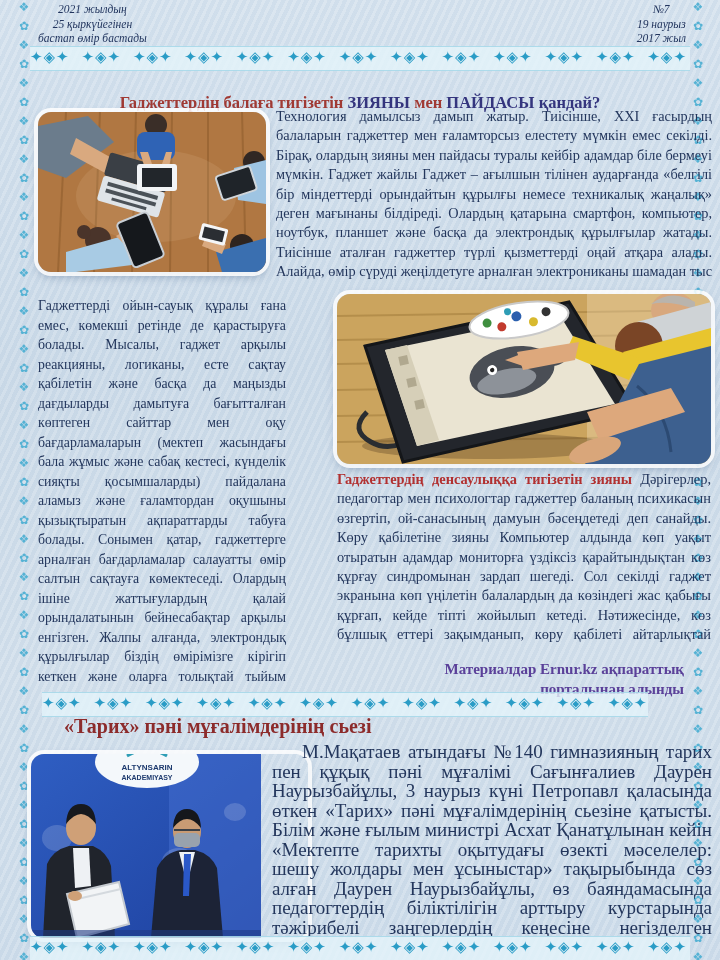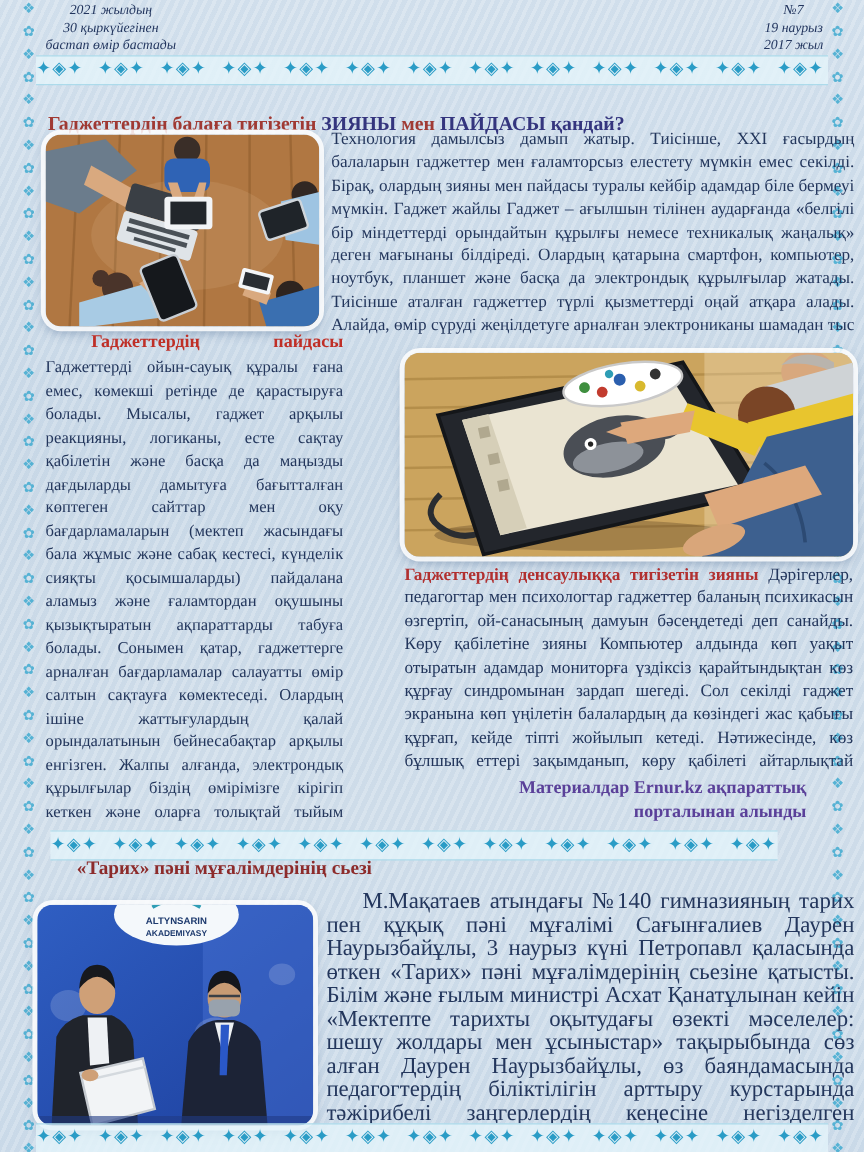--- a/index.html
+++ b/index.html
@@ -29,57 +29,57 @@
     line-height:21px;letter-spacing:1px;word-spacing:6px;text-align:center;z-index:2;
   }
   .band-top{top:46px;left:30px;width:660px;}
   .band-mid{top:692px;left:42px;width:606px;}
   .band-bottom{top:936px;left:30px;width:660px;}
   
   .masthead{position:absolute;top:3px;left:38px;right:34px;height:42px;display:flex;align-items:center;justify-content:space-between;z-index:2;}
   .mast-side{font-style:italic;font-size:11.5px;line-height:1.3;color:#22355e;text-align:center;white-space:nowrap;}
   .mast-title{margin:0;font-size:32px;font-weight:bold;letter-spacing:.34em;color:#1a6e8e;white-space:nowrap;}
   
-  .a1-title{position:absolute;top:79px;left:40px;right:40px;font-size:16.5px;font-weight:bold;z-index:2;}
+  .a1-title{position:absolute;top:79px;left:40px;right:40px;text-align:center;font-size:16.5px;font-weight:bold;z-index:2;}
   .t-red{color:#a03a34;}
   .t-navy{color:#34357e;}
   .photo{position:absolute;margin:0;border-radius:13px;overflow:hidden;z-index:2;
     box-shadow:0 0 0 4px rgba(255,255,255,.85),0 4px 10px rgba(70,100,140,.5);}
   .photo svg{display:block;}
   .photo1{top:112px;left:38px;width:228px;height:160px;}
   .photo2{top:294px;left:337px;width:374px;height:170px;}
-  .photo3{top:754px;left:31px;width:230px;height:184px;}
+  .photo3{top:754px;left:31px;width:277px;height:184px;}
   .intro{position:absolute;top:107px;left:276px;width:436px;height:178px;overflow:hidden;margin:0;
     font-size:14.3px;line-height:19.4px;text-align:justify;text-align-last:justify;z-index:2;}
   .benefits-heading{position:absolute;top:277px;left:38px;width:248px;display:flex;justify-content:space-between;
     font-weight:bold;font-size:15px;color:#bf2f27;padding-left:38px;box-sizing:border-box;z-index:2;}
   .benefits{position:absolute;top:296px;left:38px;width:248px;height:390px;overflow:hidden;margin:0;
     font-size:13.8px;line-height:19.5px;text-align:justify;text-align-last:justify;z-index:2;}
   .harm{position:absolute;top:470px;left:337px;width:374px;height:176px;overflow:hidden;margin:0;
     font-size:14.4px;line-height:19.4px;text-align:justify;text-align-last:justify;z-index:2;}
   .harm-head{font-weight:bold;color:#b13030;}
-  .credit{position:absolute;top:647px;left:400px;width:272px;margin:0;text-align:right;
+  .credit{position:absolute;top:647px;left:400px;width:272px;margin:12px;text-align:right;
     font-weight:bold;font-size:15px;line-height:20px;color:#5a4099;z-index:2;}
   
-  .a2-heading{position:absolute;top:715px;left:64px;margin:0;font-size:16px;font-weight:bold;color:#8c2b2b;z-index:2;}
+  .a2-heading{position:absolute;top:715px;left:64px;margin:0;font-size:20px;font-weight:bold;color:#8c2b2b;z-index:2;}
   .a2-body{position:absolute;top:742px;left:272px;width:440px;height:194px;overflow:hidden;margin:0;
     font-size:19px;line-height:19.5px;text-align:justify;text-indent:30px;z-index:2;}
 </style>
 </head>
 <body>
 
 <div class="page">
 
   <div class="side-strip left">❖✿❖✿❖✿❖✿❖✿❖✿❖✿❖✿❖✿❖✿❖✿❖✿❖✿❖✿❖✿❖✿❖✿❖✿❖✿❖✿❖✿❖✿❖✿❖✿❖✿❖</div>
   <div class="side-strip right">❖✿❖✿❖✿❖✿❖✿❖✿❖✿❖✿❖✿❖✿❖✿❖✿❖✿❖✿❖✿❖✿❖✿❖✿❖✿❖✿❖✿❖✿❖✿❖✿❖✿❖</div>
 
   <header class="masthead">
     <div class="mast-side">
       <div>2021 жылдың</div>
-      <div>30 қыркүйегінен</div>
+      <div>25 қыркүйегінен</div>
       <div>бастап өмір бастады</div>
     </div>
     <div class="mast-side">
       <div>№7</div>
       <div>19 наурыз</div>
       <div>2017 жыл</div>
     </div>
   </header>
 
   <div class="band band-top">✦◈✦  ✦◈✦  ✦◈✦  ✦◈✦  ✦◈✦  ✦◈✦  ✦◈✦  ✦◈✦  ✦◈✦  ✦◈✦  ✦◈✦  ✦◈✦  ✦◈✦  ✦◈✦  ✦◈✦  ✦◈✦</div>
@@ -143,24 +143,20 @@
       <polygon points="168,124 188,132 184,142 164,134" fill="#d9a97f"></polygon>
       <g transform="rotate(14 176 122)">
           <rect x="162" y="114" width="27" height="17" rx="2" fill="#f4f6f8"></rect>
           <rect x="165" y="117" width="21" height="11" fill="#2a2e33"></rect>
         </g>
     </svg>
   </figure>
 
   <p class="intro">Технология дамылсыз дамып жатыр. Тиісінше, XXI ғасырдың балаларын гаджеттер мен ғаламторсыз елестету мүмкін емес секілді. Бірақ, олардың зияны мен пайдасы туралы кейбір адамдар біле бермеуі мүмкін. Гаджет жайлы Гаджет – ағылшын тілінен аударғанда «белгілі бір міндеттерді орындайтын құрылғы немесе техникалық жаңалық» деген мағынаны білдіреді. Олардың қатарына смартфон, компьютер, ноутбук, планшет және басқа да электрондық құрылғылар жатады. Тиісінше аталған гаджеттер түрлі қызметтерді оңай атқара алады. Алайда, өмір сүруді жеңілдетуге арналған электрониканы шамадан тыс қолдану денсаулыққа зиян тигізеді. .</p>
 
-  <div class="benefits-heading">
-    <span>Гаджеттердің</span>
-    <span>пайдасы</span>
-  </div>
   <p class="benefits">Гаджеттерді ойын-сауық құралы ғана емес, көмекші ретінде де қарастыруға болады. Мысалы, гаджет арқылы реакцияны, логиканы, есте сақтау қабілетін және басқа да маңызды дағдыларды дамытуға бағытталған көптеген сайттар мен оқу бағдарламаларын (мектеп жасындағы бала жұмыс және сабақ кестесі, күнделік сияқты қосымшаларды) пайдалана аламыз және ғаламтордан оқушыны қызықтыратын ақпараттарды табуға болады. Сонымен қатар, гаджеттерге арналған бағдарламалар салауатты өмір салтын сақтауға көмектеседі. Олардың ішіне жаттығулардың қалай орындалатынын бейнесабақтар арқылы енгізген. Жалпы алғанда, электрондық құрылғылар біздің өмірімізге кірігіп кеткен және оларға толықтай тыйым салудың қажеті жоқ. Оның орнына, баланың гаджетке жұмсайтын уақытын нақты бақылап, мүмкіндегінше оқыту бағдарламаларын қолданған жөн.</p>
 
   <figure class="photo photo2">
     <svg width="374" height="170" viewBox="0 0 374 170">
       <rect width="374" height="170" fill="#cba45e"></rect>
       <g stroke="#a6803f" stroke-width="2" opacity=".6">
         <line x1="0" y1="22" x2="374" y2="16"></line>
           <line x1="0" y1="46" x2="374" y2="40"></line>
         <line x1="0" y1="70" x2="374" y2="64"></line>
           <line x1="0" y1="96" x2="374" y2="90"></line>

